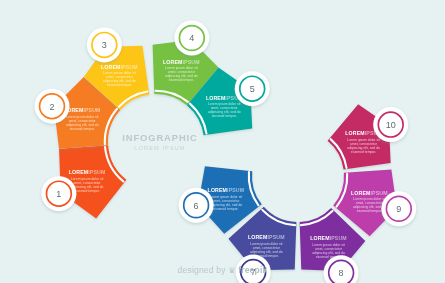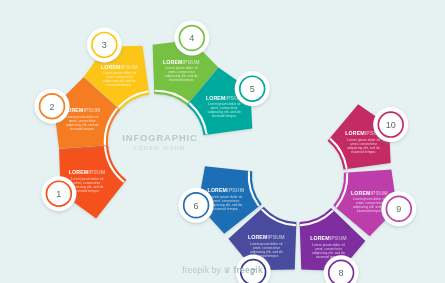--- a/index.html
+++ b/index.html
@@ -241,18 +241,18 @@
         </g>
         <g>
           <circle cx="390.70968895677595" cy="124.61018025388829" r="17.5" fill="#ffffff" filter="url(#circshadow)"></circle>
           <circle cx="390.70968895677595" cy="124.61018025388829" r="12.4" fill="none" stroke="#c42a63" stroke-width="1.7"></circle>
           <text class="num-txt" x="390.70968895677595" y="125.0101802538883">10</text>
         </g>
       </g>
   </svg>
 
   <div id="footer">
-    <span>freepik by</span>
+    <span>designed by</span>
     <span class="crown">♛</span>
     <span class="fp">freepik</span>
   </div>
 
 </div>
 
 </body></html>

